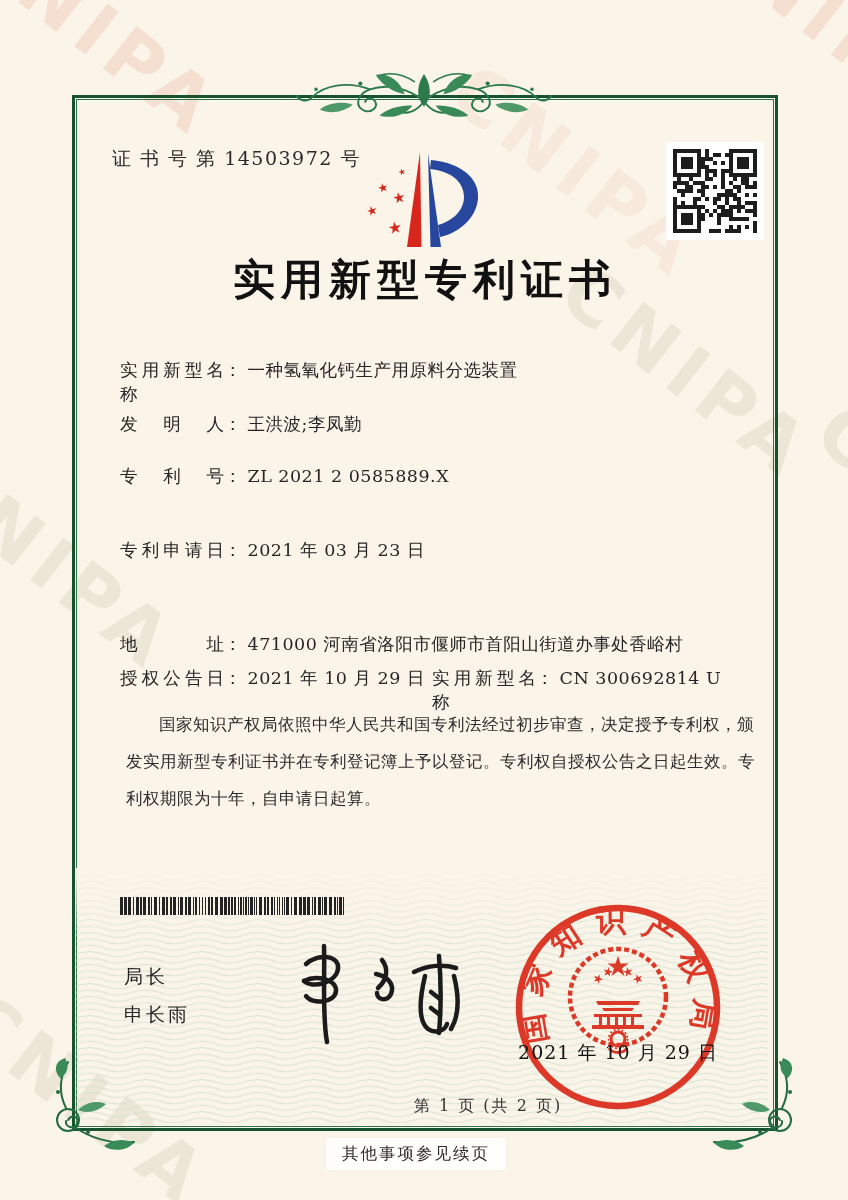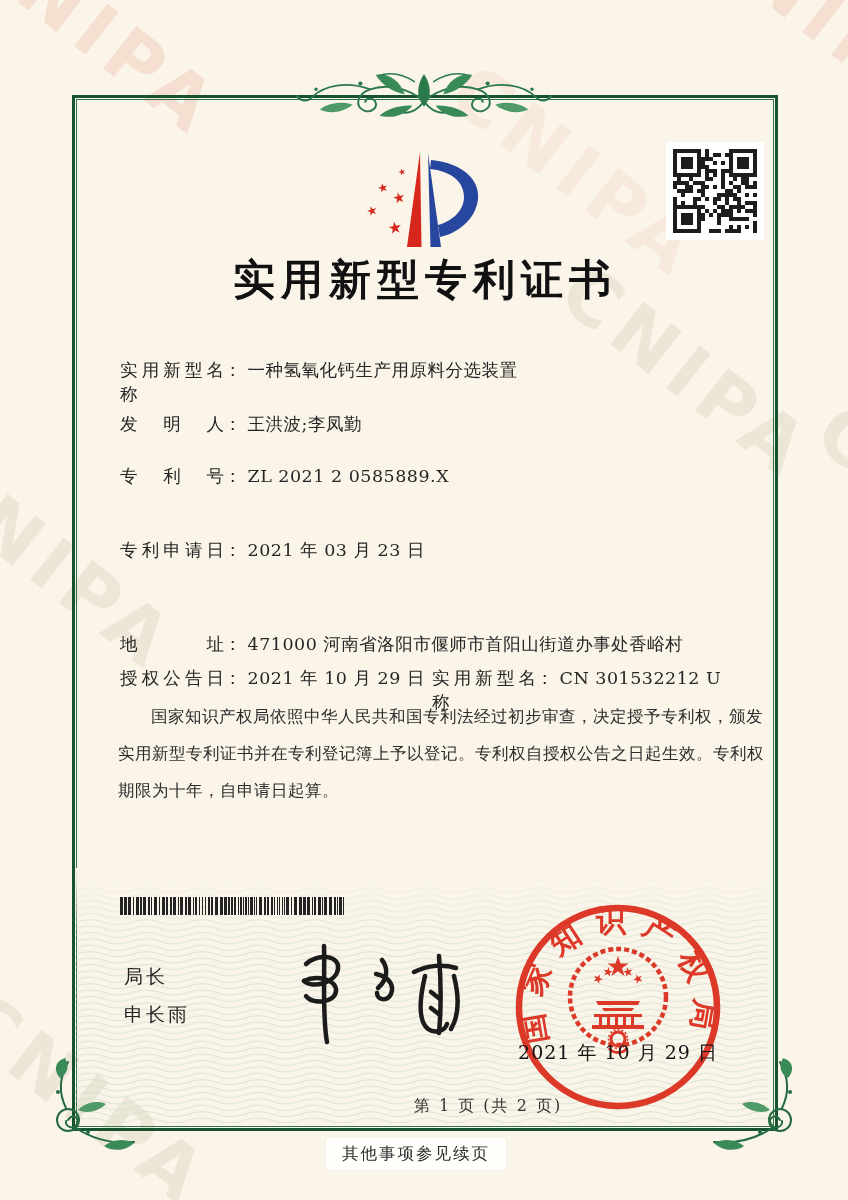--- a/index.html
+++ b/index.html
@@ -33,21 +33,21 @@
   
   .field-row{position:absolute;left:120px;width:660px;font-size:17.5px;color:#262626;z-index:2;}
   .jlabel{display:inline-block;width:104px;text-align:justify;text-align-last:justify;
           vertical-align:top;}
   .colon{margin-right:6px;}
   .fvalue{letter-spacing:.5px;}
   .grant-pair2{position:absolute;left:312px;top:0;}
   
   .legal{position:absolute;left:118px;top:698px;width:650px;font-size:16.5px;
          line-height:37px;color:#2c2c2c;z-index:2;}
-  .legal p{margin:0;text-indent:2em;letter-spacing:.5px;}
+  .legal p{margin:8px;text-indent:2em;letter-spacing:.5px;}
   
   .waves{position:absolute;left:76px;top:868px;width:692px;height:255px;z-index:1;}
   .wave-fade{position:absolute;left:76px;top:868px;width:692px;height:70px;z-index:1;
              background:linear-gradient(to bottom,#faf4e9,rgba(250,244,233,0));}
   
   .barcode{position:absolute;left:120px;top:897px;width:226px;height:18px;overflow:hidden;
            white-space:nowrap;font-size:0;z-index:2;}
   .barcode i{display:inline-block;height:100%;background:#232323;}
   .barcode u{display:inline-block;height:100%;}
   .signer-title{position:absolute;left:124px;top:964px;font-size:19px;letter-spacing:3px;
@@ -117,20 +117,21 @@
       <path d="M32 70 C50 82 68 86 90 84"></path>
       <path d="M22 50 C15 36 15 20 24 4"></path>
       <path d="M60 88 C68 81 80 80 90 85 C82 93 68 94 60 88 Z" fill="#3a8a58" stroke="none"></path>
       <path d="M16 20 C9 12 11 3 21 0 C26 9 23 16 16 20 Z" fill="#3a8a58" stroke="none"></path>
       <path d="M34 52 C42 44 54 42 62 46 C54 54 42 56 34 52 Z" fill="#4f9a68" stroke="none"></path>
       <circle cx="44" cy="74" r="2" fill="#256b40" stroke="none"></circle>
       <circle cx="14" cy="34" r="2" fill="#256b40" stroke="none"></circle>
     </g>
   </svg>
 
+  <div class="cert-no">证 书 号 第 14503972 号</div>
 
   <svg class="logo" viewBox="352 144 160 112">
     <polygon points="420,152 421.5,247 407,247" fill="#d7261b"></polygon>
     <polygon points="428,153 441,247 430.5,247" fill="#27479e"></polygon>
     <path d="M431 160 C463 163 480 180 478 199 C476 220 456 234 440 237 L438 225 C453 221 464 210 464 197 C464 181 450 171 430 169 Z" fill="#27479e"></path>
     <polygon fill="#d7261b" points="401.0,168.7 402.4,170.7 404.9,170.0 403.3,172.0 404.8,174.1 402.4,173.3 400.9,175.3 400.9,172.8 398.5,172.0 400.9,171.2"></polygon>
     <polygon fill="#d7261b" points="381.8,183.3 383.7,186.3 387.1,185.4 384.8,188.1 386.7,191.1 383.5,189.8 381.2,192.5 381.5,189.0 378.2,187.7 381.6,186.8"></polygon>
     <polygon fill="#d7261b" points="397.8,192.3 399.9,196.0 404.1,195.1 401.2,198.3 403.3,201.9 399.4,200.2 396.6,203.3 397.1,199.1 393.2,197.3 397.4,196.5"></polygon>
     <polygon fill="#d7261b" points="370.5,206.2 372.6,209.2 376.1,208.1 373.9,211.0 376.0,214.0 372.6,212.8 370.4,215.7 370.4,212.1 367.0,210.9 370.5,209.9"></polygon>
     <polygon fill="#d7261b" points="394.0,221.6 396.1,225.8 400.8,225.1 397.4,228.4 399.6,232.6 395.4,230.5 392.0,233.8 392.8,229.1 388.6,226.9 393.3,226.2"></polygon>
@@ -596,21 +597,21 @@
   <div class="field-row" style="top:538px">
     <span class="flabel"><span class="jlabel">专利申请日</span><span class="colon">：</span></span><span class="fvalue">2021 年 03 月 23 日</span>
   </div>
   <div class="field-row" style="top:632px">
     <span class="flabel"><span class="jlabel">地址</span><span class="colon">：</span></span><span class="fvalue">471000 河南省洛阳市偃师市首阳山街道办事处香峪村</span>
   </div>
 
   <div class="field-row" style="top:666px">
     <span class="flabel"><span class="jlabel">授权公告日</span><span class="colon">：</span></span><span class="fvalue">2021 年 10 月 29 日</span>
     <span class="grant-pair2">
-      <span class="flabel"><span class="jlabel">实用新型名称</span><span class="colon">：</span></span><span class="fvalue">CN 301532212 U</span>
+      <span class="flabel"><span class="jlabel">实用新型名称</span><span class="colon">：</span></span><span class="fvalue">CN 300692814 U</span>
     </span>
   </div>
 
   <div class="legal">
     <p>国家知识产权局依照中华人民共和国专利法经过初步审查，决定授予专利权，颁发实用新型专利证书并在专利登记簿上予以登记。专利权自授权公告之日起生效。专利权期限为十年，自申请日起算。</p>
   </div>
 
   <svg class="waves" width="692" height="255">
     <defs>
       <pattern id="wavePat" width="56" height="6.4" patternUnits="userSpaceOnUse">

